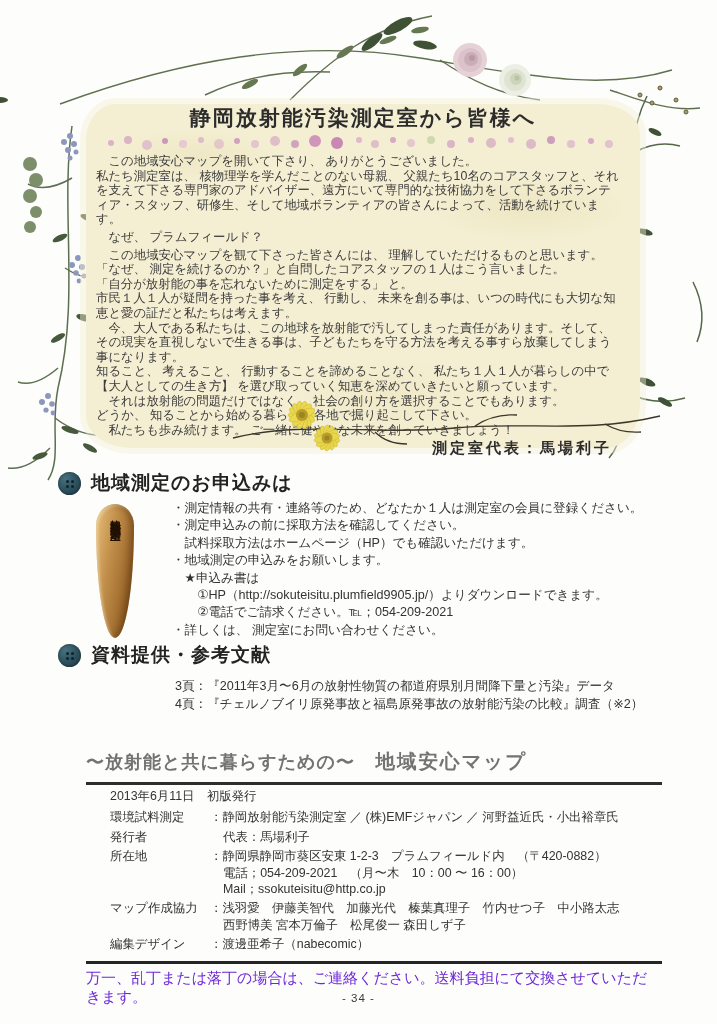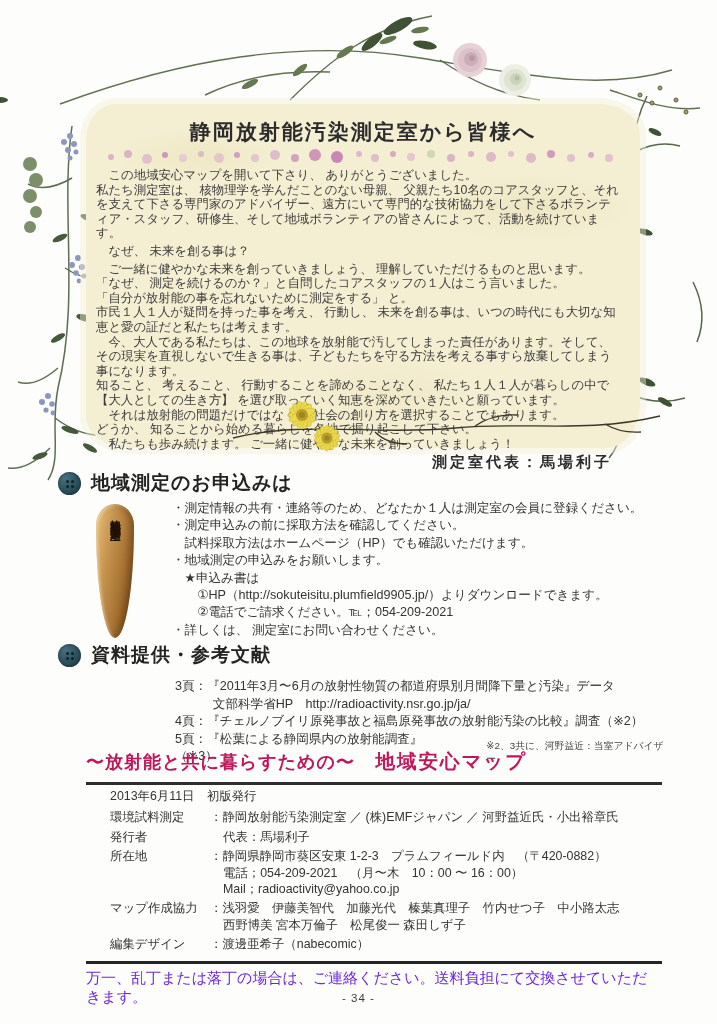--- a/index.html
+++ b/index.html
@@ -17,21 +17,21 @@
     left:86px;top:104px;width:554px;height:344px;
     background:
       radial-gradient(ellipse 120px 40px at 20% 15%, rgba(235,226,186,.55), rgba(0,0,0,0) 70%),
       radial-gradient(ellipse 150px 50px at 80% 30%, rgba(232,222,180,.5), rgba(0,0,0,0) 70%),
       radial-gradient(ellipse 140px 60px at 55% 85%, rgba(236,228,190,.5), rgba(0,0,0,0) 70%),
       #f4efd3;
     border-radius:30px 42px 34px 46px / 36px 30px 44px 32px;
     box-shadow:0 0 0 6px rgba(244,239,211,.45);
   }
   .letter-title{
-    margin:14px 10px 2px;text-align:center;
+    margin:0 10px 2px;text-align:center;
     font-size:21px;font-weight:bold;color:#2c2c2c;letter-spacing:2px;
   }
   .dots-strip{display:block;margin:0 auto;width:520px;height:18px;}
   .letter-body{padding:2px 18px 0 10px;font-size:12.4px;line-height:14.6px;color:#3c3c3c;}
   .letter-body p{margin:0;}
   .letter-body p.spaced{margin-top:3px;}
   .letter-sign{
     text-align:right;padding-right:28px;margin-top:2px;
     font-size:15px;font-weight:bold;color:#2d2d2d;letter-spacing:3px;
   }
@@ -69,21 +69,21 @@
   
   .app-list{left:172px;top:500px;width:488px;font-size:12.6px;line-height:17.4px;color:#333;}
   .ref-list{left:175px;top:678px;width:490px;font-size:12.6px;line-height:17.6px;color:#333;}
   .ref-last{display:flex;align-items:flex-end;}
   .ref-note{font-size:9.8px;color:#444;margin-left:34px;line-height:13px;padding-bottom:1px;}
 
   
   .colo-title{
     left:86px;top:748px;width:576px;
     border-bottom:3px solid #2e2e2e;padding-bottom:7px;
-    font-weight:bold;color:#be185d;
+    font-weight:bold;color:#737373;
   }
   .colo-prefix{font-size:18px;letter-spacing:1px;}
   .colo-main{font-size:19.5px;margin-left:16px;letter-spacing:2px;}
   .colo-block{left:110px;top:788px;width:552px;font-size:12.4px;line-height:16.4px;color:#333;}
   .colo-edition{margin-bottom:5px;}
   .colo-row{display:flex;margin-bottom:3px;}
   .colo-label{width:100px;flex:none;}
   .colo-value{flex:1;}
   .colo-value .cont{padding-left:13px;}
 
@@ -257,22 +257,22 @@
       <circle cx="428" cy="10" r="5" fill="#cf9cc2" opacity=".65"></circle>
         <circle cx="448" cy="6" r="4" fill="#c184b2" opacity=".75"></circle>
       <circle cx="468" cy="10" r="4" fill="#d9aecb" opacity=".7"></circle>
         <circle cx="488" cy="7" r="3" fill="#cf9cc2" opacity=".8"></circle>
       <circle cx="506" cy="10" r="4" fill="#d5a3c6" opacity=".6"></circle>
     </g>
   </svg>
   <div class="letter-body">
     <p class="prewrap">　この地域安心マップを開いて下さり、 ありがとうございました。</p>
     <p class="prewrap">私たち測定室は、 核物理学を学んだことのない母親、 父親たち10名のコアスタッフと、それを支えて下さる専門家のアドバイザー、遠方にいて専門的な技術協力をして下さるボランティア・スタッフ、研修生、そして地域ボランティアの皆さんによって、活動を続けています。</p>
-    <p class="prewrap spaced">　なぜ、 未来を創る事は？</p>
-    <p class="prewrap spaced">　ご一緒に健やかな未来を創っていきましょう、 理解していただけるものと思います。</p>
+    <p class="prewrap spaced">　なぜ、 プラムフィールド？</p>
+    <p class="prewrap spaced">　この地域安心マップを観て下さった皆さんには、 理解していただけるものと思います。</p>
     <p class="prewrap">「なぜ、 測定を続けるのか？」と自問したコアスタッフの１人はこう言いました。</p>
     <p class="prewrap">「自分が放射能の事を忘れないために測定をする」 と。</p>
     <p class="prewrap">市民１人１人が疑問を持った事を考え、 行動し、 未来を創る事は、いつの時代にも大切な知恵と愛の証だと私たちは考えます。</p>
     <p class="prewrap">　今、大人である私たちは、この地球を放射能で汚してしまった責任があります。そして、その現実を直視しないで生きる事は、子どもたちを守る方法を考える事すら放棄してしまう事になります。</p>
     <p class="prewrap">知ること、 考えること、 行動することを諦めることなく、 私たち１人１人が暮らしの中で【大人としての生き方】 を選び取っていく知恵を深めていきたいと願っています。</p>
     <p class="prewrap">　それは放射能の問題だけではなく、 社会の創り方を選択することでもあります。</p>
     <p class="prewrap">どうか、 知ることから始める暮らしを各地で掘り起こして下さい。</p>
     <p class="prewrap">　私たちも歩み続けます。 ご一緒に健やかな未来を創っていきましょう！</p>
   </div>
   <div class="letter-sign">測定室代表：馬場利子</div>
@@ -339,26 +339,21 @@
 
 <div class="abs section-header sec2">
   <span class="btn-icon">
       <span class="btn-holes"></span>
     </span>
   <span class="section-title">資料提供・参考文献</span>
 </div>
 
 <div class="abs ref-list">
   <div class="prewrap">3頁：『2011年3月〜6月の放射性物質の都道府県別月間降下量と汚染』データ</div>
-  <div class="prewrap">　　　文部科学省HP　http://radioactivity.nsr.go.jp/ja/</div>
   <div class="prewrap">4頁：『チェルノブイリ原発事故と福島原発事故の放射能汚染の比較』調査（※2）</div>
-  <div class="ref-last">
-    <span class="prewrap">5頁：『松葉による静岡県内の放射能調査』（※3）</span>
-    <span class="ref-note">※2、3共に、河野益近：当室アドバイザー</span>
-  </div>
 </div>
 
 <div class="abs colo-title">
   <span class="colo-prefix">〜放射能と共に暮らすための〜</span>
   <span class="colo-main">地域安心マップ</span>
 </div>
 
 <div class="abs colo-block">
   <div class="colo-edition prewrap">2013年6月11日　初版発行</div>
 
@@ -374,21 +369,21 @@
     <div class="colo-value">
       <div class="prewrap cont">代表：馬場利子</div>
     </div>
   </div>
 
   <div class="colo-row">
     <div class="colo-label prewrap">所在地</div>
     <div class="colo-value">
       <div class="prewrap">：静岡県静岡市葵区安東 1-2-3　プラムフィールド内　（〒420-0882）</div>
       <div class="prewrap cont">電話；054-209-2021　（月〜木　10：00 〜 16：00）</div>
-      <div class="prewrap cont">Mail；radioactivity@yahoo.co.jp</div>
+      <div class="prewrap cont">Mail；ssokuteisitu@http.co.jp</div>
     </div>
   </div>
 
   <div class="colo-row">
     <div class="colo-label prewrap">マップ作成協力</div>
     <div class="colo-value">
       <div class="prewrap">：浅羽愛　伊藤美智代　加藤光代　榛葉真理子　竹内せつ子　中小路太志</div>
       <div class="prewrap cont">西野博美 宮本万倫子　松尾俊一 森田しず子</div>
     </div>
   </div>

